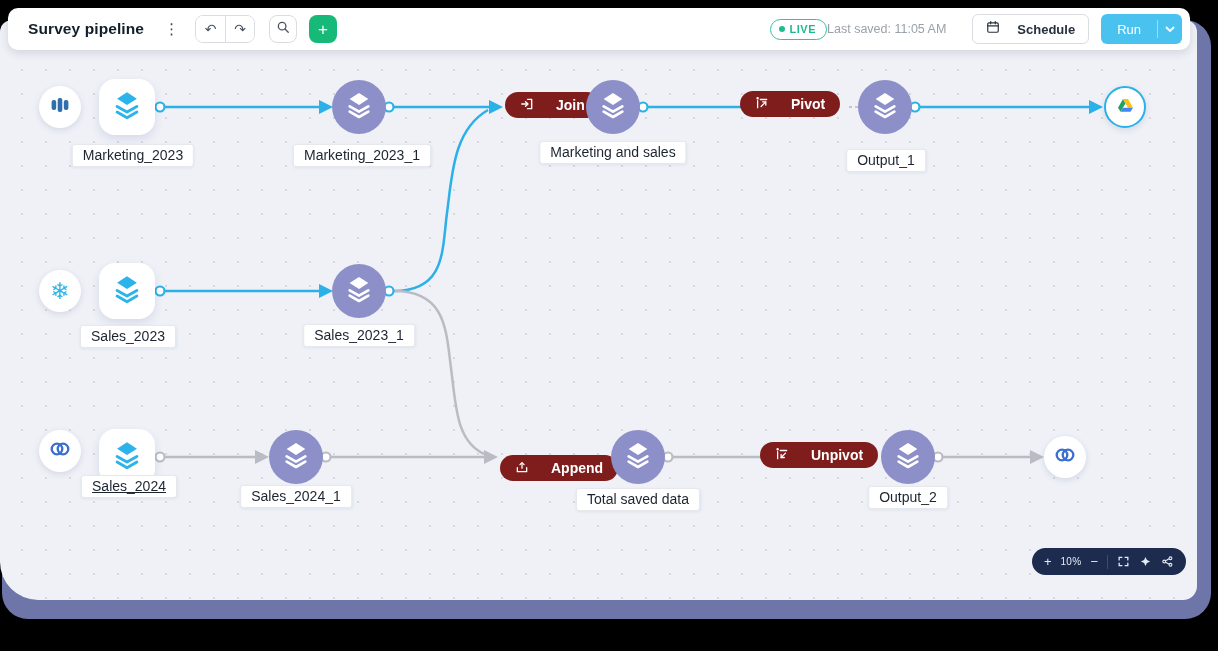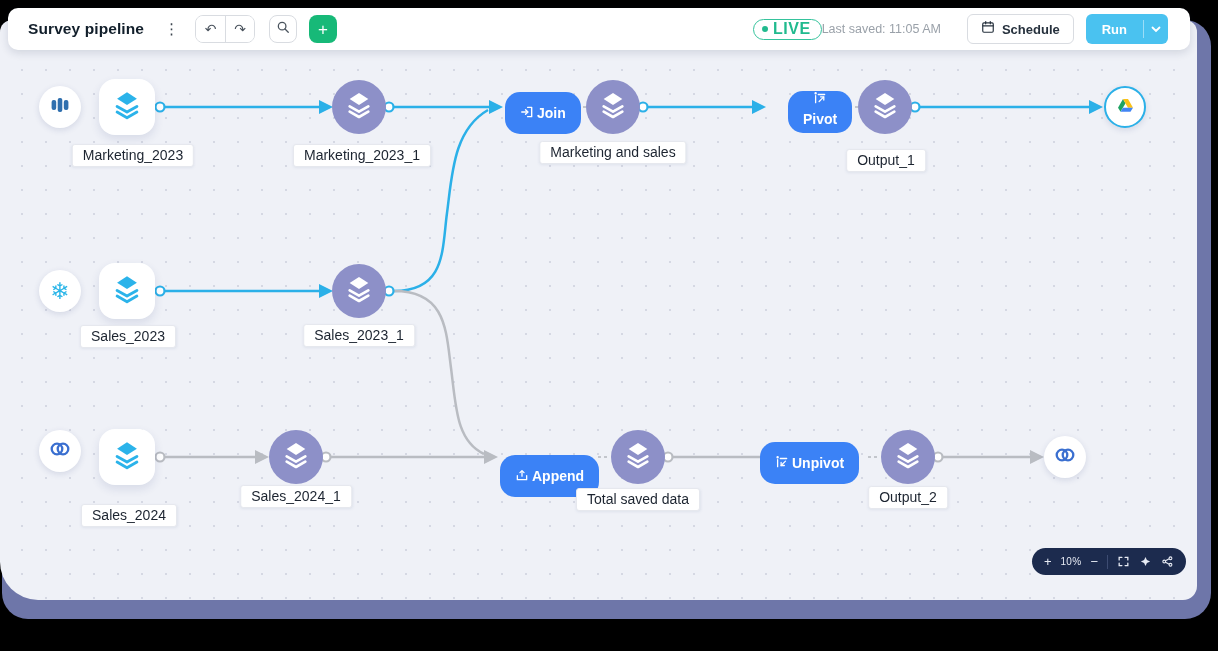--- a/index.html
+++ b/index.html
@@ -21,47 +21,47 @@
     border-radius:12px 12px 14px 38px;
     background-image:radial-gradient(#d5d8e3 1.2px, transparent 1.2px);
     background-size:24px 24px;
     background-position:10px 14px;
   }
   
   .toolbar {
     position:absolute; left:8px; top:8px; width:1182px; height:42px;
     background:#fff; border-radius:10px;
     box-shadow:0 3px 8px rgba(30,40,80,.14);
-    display:flex; align-items:center; padding:0 22px 0 20px; z-index:20;
+    display:flex; align-items:center; padding:0 8px 0 20px; z-index:20;
   }
   .tb-title { font-size:15.5px; font-weight:700; color:#121f2b; letter-spacing:.1px; }
   .kebab { margin-left:16px; color:#3c454f; font-size:15px; cursor:pointer; padding:2px 4px; }
   .undo-redo { margin-left:12px; display:flex; border:1px solid #d9dce1; border-radius:8px; overflow:hidden; height:28px; }
   .ur-btn { width:29px; display:flex; align-items:center; justify-content:center; font-size:14px; color:#4a535d; background:#fff; cursor:pointer; }
   .ur-btn + .ur-btn { border-left:1px solid #d9dce1; }
   .icon-btn { margin-left:14px; width:28px; height:28px; border:1px solid #d9dce1; border-radius:8px; background:#fff; display:flex; align-items:center; justify-content:center; cursor:pointer; }
   .add-btn { margin-left:12px; width:28px; height:28px; border-radius:8px; background:#17b978; color:#fff; font-size:17px; font-weight:400; display:flex; align-items:center; justify-content:center; cursor:pointer; line-height:1; }
   .tb-spacer { flex:1; }
   .live-pill { display:flex; align-items:center; gap:5px; border:1.5px solid #35c39c; border-radius:999px; height:21px; padding:0 10px 0 8px; }
   .live-dot { width:6px; height:6px; border-radius:50%; background:#21ba8e; }
-  .live-text { font-size:16px; font-weight:700; color:#21ba8e; letter-spacing:.5px; }
+  .live-text { font-size:11px; font-weight:700; color:#21ba8e; letter-spacing:.5px; }
   .saved-text { font-size:12.5px; color:#9aa1a9; }
-  .schedule-btn { margin-left:26px; height:30px; border:1px solid #d9dce1; border-radius:6px; background:#fff; display:flex; align-items:center; gap:7px; padding:0 13px; cursor:pointer; }
+  .schedule-btn { margin-left:26px; height:30px; border:1px solid #d9dce1; border-radius:6px; background:#fff; display:flex; align-items:center; gap:17px; padding:0 13px; cursor:pointer; }
   .schedule-label { font-size:13px; font-weight:600; color:#26313d; }
   .run-btn { margin-left:12px; height:30px; border-radius:6px; background:#4ac2f0; display:flex; align-items:stretch; overflow:hidden; cursor:pointer; }
-  .run-main { padding:0 16px; display:flex; align-items:center; color:#fff; font-size:13px; font-weight:700; }
+  .run-main { padding:0 16px; display:flex; align-items:center; color:#fff; font-size:13px; font-weight:400; }
   .run-split { width:1px; background:rgba(255,255,255,.45); margin:6px 0; }
   .run-caret { width:24px; display:flex; align-items:center; justify-content:center; }
   .run-caret svg { display:block; }
   
   .edges-svg { position:absolute; left:0; top:0; width:1218px; height:651px; z-index:2; pointer-events:none; }
   .src-circle { position:absolute; width:42px; height:42px; border-radius:50%; background:#fff; box-shadow:0 2px 6px rgba(40,60,120,.14); display:flex; align-items:center; justify-content:center; z-index:3; cursor:pointer; }
   .src-node { position:absolute; width:56px; height:56px; border-radius:16px; background:#fff; box-shadow:0 4px 10px rgba(40,60,120,.12); display:flex; align-items:center; justify-content:center; z-index:3; cursor:pointer; }
   .pnode { position:absolute; width:54px; height:54px; border-radius:50%; background:#8d90c8; display:flex; align-items:center; justify-content:center; z-index:3; cursor:pointer; }
-  .pill { position:absolute; height:42px; border-radius:15px; background:#3b82f6; color:#fff; display:flex; align-items:center; gap:3px; padding:0 15px; font-size:14px; font-weight:600; z-index:3; cursor:pointer; }
+  .pill { position:absolute; height:26px; border-radius:15px; background:#7f1d1d; color:#fff; display:flex; align-items:center; gap:22px; padding:0 15px; font-size:14px; font-weight:600; z-index:3; cursor:pointer; }
   .end-circle { position:absolute; width:42px; height:42px; border-radius:50%; background:#fff; box-shadow:0 2px 6px rgba(40,60,120,.14); display:flex; align-items:center; justify-content:center; z-index:3; cursor:pointer; }
   .end-circle.drive { border:2px solid #2bb0e8; }
   .nlabel { position:absolute; transform:translateX(-50%); background:#fff; border:1px solid #e6e8ee; border-radius:3px; padding:2px 10px 3px; font-size:14px; color:#1c2430; white-space:nowrap; box-shadow:0 1px 3px rgba(40,60,120,.08); z-index:4; }
   .snow { font-size:23px; color:#29b5e8; line-height:1; }
   
   .zoom-bar {
     position:absolute; right:32px; bottom:76px; height:27px;
     background:#1c2b4e; border-radius:14px; display:flex; align-items:center;
     padding:0 12px; gap:9px; z-index:10; color:#e7ebf4;
   }
@@ -219,21 +219,21 @@
   <span>
     <svg width="32" height="32" viewBox="0 0 24 24">
         <path d="M12 3 L19 7.5 L12 12 L5 7.5 Z" fill="#fff"></path>
         <path d="M5 13 L12 17 L19 13" fill="none" stroke="#fff" stroke-width="2" stroke-linecap="round" stroke-linejoin="round"></path>
         <path d="M5 17 L12 21 L19 17" fill="none" stroke="#fff" stroke-width="2" stroke-linecap="round" stroke-linejoin="round"></path>
       </svg>
   </span>
 </div>
 <div class="nlabel" style="left:613px; top:141px;">Marketing and sales</div>
 
-<div class="pill" style="left:788px; top:91px;flex-direction:column;">
+<div class="pill" style="left:740px; top:91px;">
   <span>
     <svg width="14" height="14" viewBox="0 0 24 24" fill="none" stroke="#fff" stroke-width="2.2" stroke-linecap="round">
         <line x1="4.5" y1="8" x2="4.5" y2="20"></line>
         <circle cx="4.5" cy="4" r="1" fill="#fff"></circle>
         <line x1="9" y1="6" x2="20" y2="6"></line>
         <line x1="10.5" y1="18" x2="18" y2="10.5"></line>
         <path d="M13 10 L18.5 10 L18.5 15.5"></path>
       </svg>
   </span>
   <span>Pivot</span>
@@ -295,21 +295,21 @@
 </div>
 <div class="src-node" style="left:99px; top:429px;">
   <span>
     <svg width="34" height="34" viewBox="0 0 24 24">
         <path d="M12 3 L19 7.5 L12 12 L5 7.5 Z" fill="#2bb3ea"></path>
         <path d="M5 13 L12 17 L19 13" fill="none" stroke="#2bb3ea" stroke-width="2" stroke-linecap="round" stroke-linejoin="round"></path>
         <path d="M5 17 L12 21 L19 17" fill="none" stroke="#2bb3ea" stroke-width="2" stroke-linecap="round" stroke-linejoin="round"></path>
       </svg>
   </span>
 </div>
-<div class="nlabel" style="left:129px; top:504px;">Sales_2024</div>
+<div class="nlabel" style="left:129px; top:475px;text-decoration:underline;">Sales_2024</div>
 
 <div class="pnode" style="left:269px; top:430px;">
   <span>
     <svg width="32" height="32" viewBox="0 0 24 24">
         <path d="M12 3 L19 7.5 L12 12 L5 7.5 Z" fill="#fff"></path>
         <path d="M5 13 L12 17 L19 13" fill="none" stroke="#fff" stroke-width="2" stroke-linecap="round" stroke-linejoin="round"></path>
         <path d="M5 17 L12 21 L19 17" fill="none" stroke="#fff" stroke-width="2" stroke-linecap="round" stroke-linejoin="round"></path>
       </svg>
   </span>
 </div>

